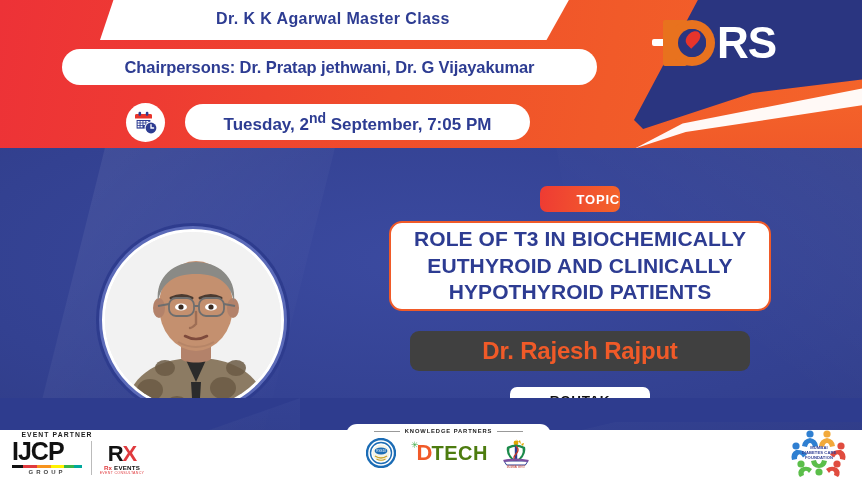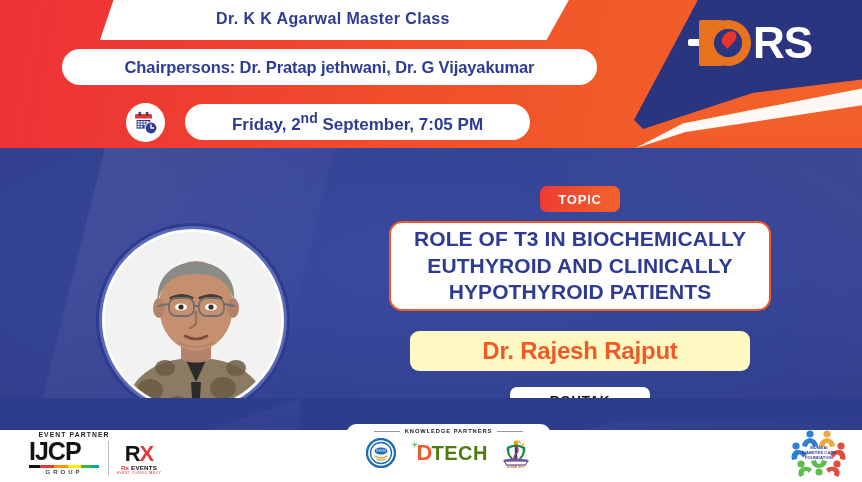--- a/index.html
+++ b/index.html
@@ -76,21 +76,21 @@
     border-radius:50%; background:#fff;
     display:flex; align-items:center; justify-content:center;
   }
   .cal-icon svg{ display:block; }
 
   
   .drs{
     position:absolute; right:14px; top:18px; width:196px; text-align:center;
   }
   .drs-main{
-    display:flex; align-items:center; justify-content:center;
+    display:flex; align-items:center; justify-content:flex-start;
     height:50px; line-height:1;
   }
   .drs-dash{
     width:16px; height:7px; background:#fff; border-radius:2px; margin-right:1px;
     margin-top:-2px;
   }
   .drs-d{
     position:relative; width:46px; height:46px;
   }
   .drs-d .ring{
@@ -149,21 +149,21 @@
   .portrait-inner{
     position:absolute; inset:3px; border-radius:50%; overflow:hidden;
     background:#EFEFEF;
   }
 
   
   .topic-badge{
     position:absolute; left:540px; top:186px; width:80px; height:26px;
     border-radius:7px;
     background:linear-gradient(95deg,#EE3B33,#F4642A);
-    display:flex; align-items:center; justify-content:center;
+    display:flex; align-items:center; justify-content:flex-end;
   }
   .topic-badge .txt{
     color:#fff; font-size:13px; font-weight:bold; letter-spacing:.8px;
   }
 
   
   .topic-card{
     position:absolute; left:389px; top:221px; width:382px; height:90px;
     background:#fff; border-radius:13px;
     border:2px solid #F05A28;
@@ -171,21 +171,21 @@
     padding:2px 8px;
   }
   .topic-card .txt{
     color:#2D3C92; font-size:21px; font-weight:bold; line-height:1.28;
     text-align:center; letter-spacing:.1px;
   }
 
   
   .speaker-card{
     position:absolute; left:410px; top:331px; width:340px; height:40px;
-    background:#fef9c3; border-radius:9px;
+    background:#404040; border-radius:9px;
     display:flex; align-items:center; justify-content:center;
   }
   .speaker-card .txt{
     color:#F05A28; font-size:24px; font-weight:bold; letter-spacing:-.2px;
   }
 
   
   .city-card{
     position:absolute; left:510px; top:387px; width:140px; height:26px;
     background:#fff; border-radius:7px;
@@ -205,21 +205,21 @@
     background:#2E3C8E;
     clip-path:polygon(0 0, 100% 0, 62% 100%, 0 100%);
   }
   .footer-navy-right{
     position:absolute; left:300px; top:398px; width:562px; height:40px;
     background:#2E3C8E;
     clip-path:polygon(0 0, 100% 0, 100% 60%, 56% 60%, 44% 100%, 0 100%);
   }
 
   .ev-partner{
-    position:absolute; left:29px; top:431px; width:150px;
+    position:absolute; left:12px; top:431px; width:150px;
   }
   .ev-partner .cap{
     font-size:6.8px; font-weight:bold; letter-spacing:1.1px;
     color:#1B1B1B; text-align:center; width:90px; margin-bottom:2px;
   }
   .ev-row{ display:flex; align-items:flex-end; gap:7px; }
   .ijcp{ width:72px; }
   .ijcp .word{
     font-size:25px; font-weight:bold; color:#111; letter-spacing:-1px;
     line-height:.95;
@@ -330,21 +330,21 @@
         </g>
         <rect x="5.5" y="1.8" width="2.6" height="4" rx="1.2" fill="#2D3C92"></rect>
         <rect x="12.8" y="1.8" width="2.6" height="4" rx="1.2" fill="#2D3C92"></rect>
         <circle cx="18" cy="18" r="6.4" fill="#fff"></circle>
         <circle cx="18" cy="18" r="5.4" fill="#2D3C92"></circle>
         <path d="M18 14.6 V18 H20.6" stroke="#fff" stroke-width="1.3" fill="none" stroke-linecap="round"></path>
       </svg>
     </div>
 
     <div class="pill pill-date">
-      <span class="txt"><span>Friday, 2</span><sup>nd</sup><span> September, 7:05 PM</span></span>
+      <span class="txt"><span>Tuesday, 2</span><sup>nd</sup><span> September, 7:05 PM</span></span>
     </div>
   </div>
 
   <div class="body-bg">
     <div class="sheen"></div>
     <div class="sheen2"></div>
   </div>
 
   <div class="portrait-wrap">
     <div class="portrait-inner">

